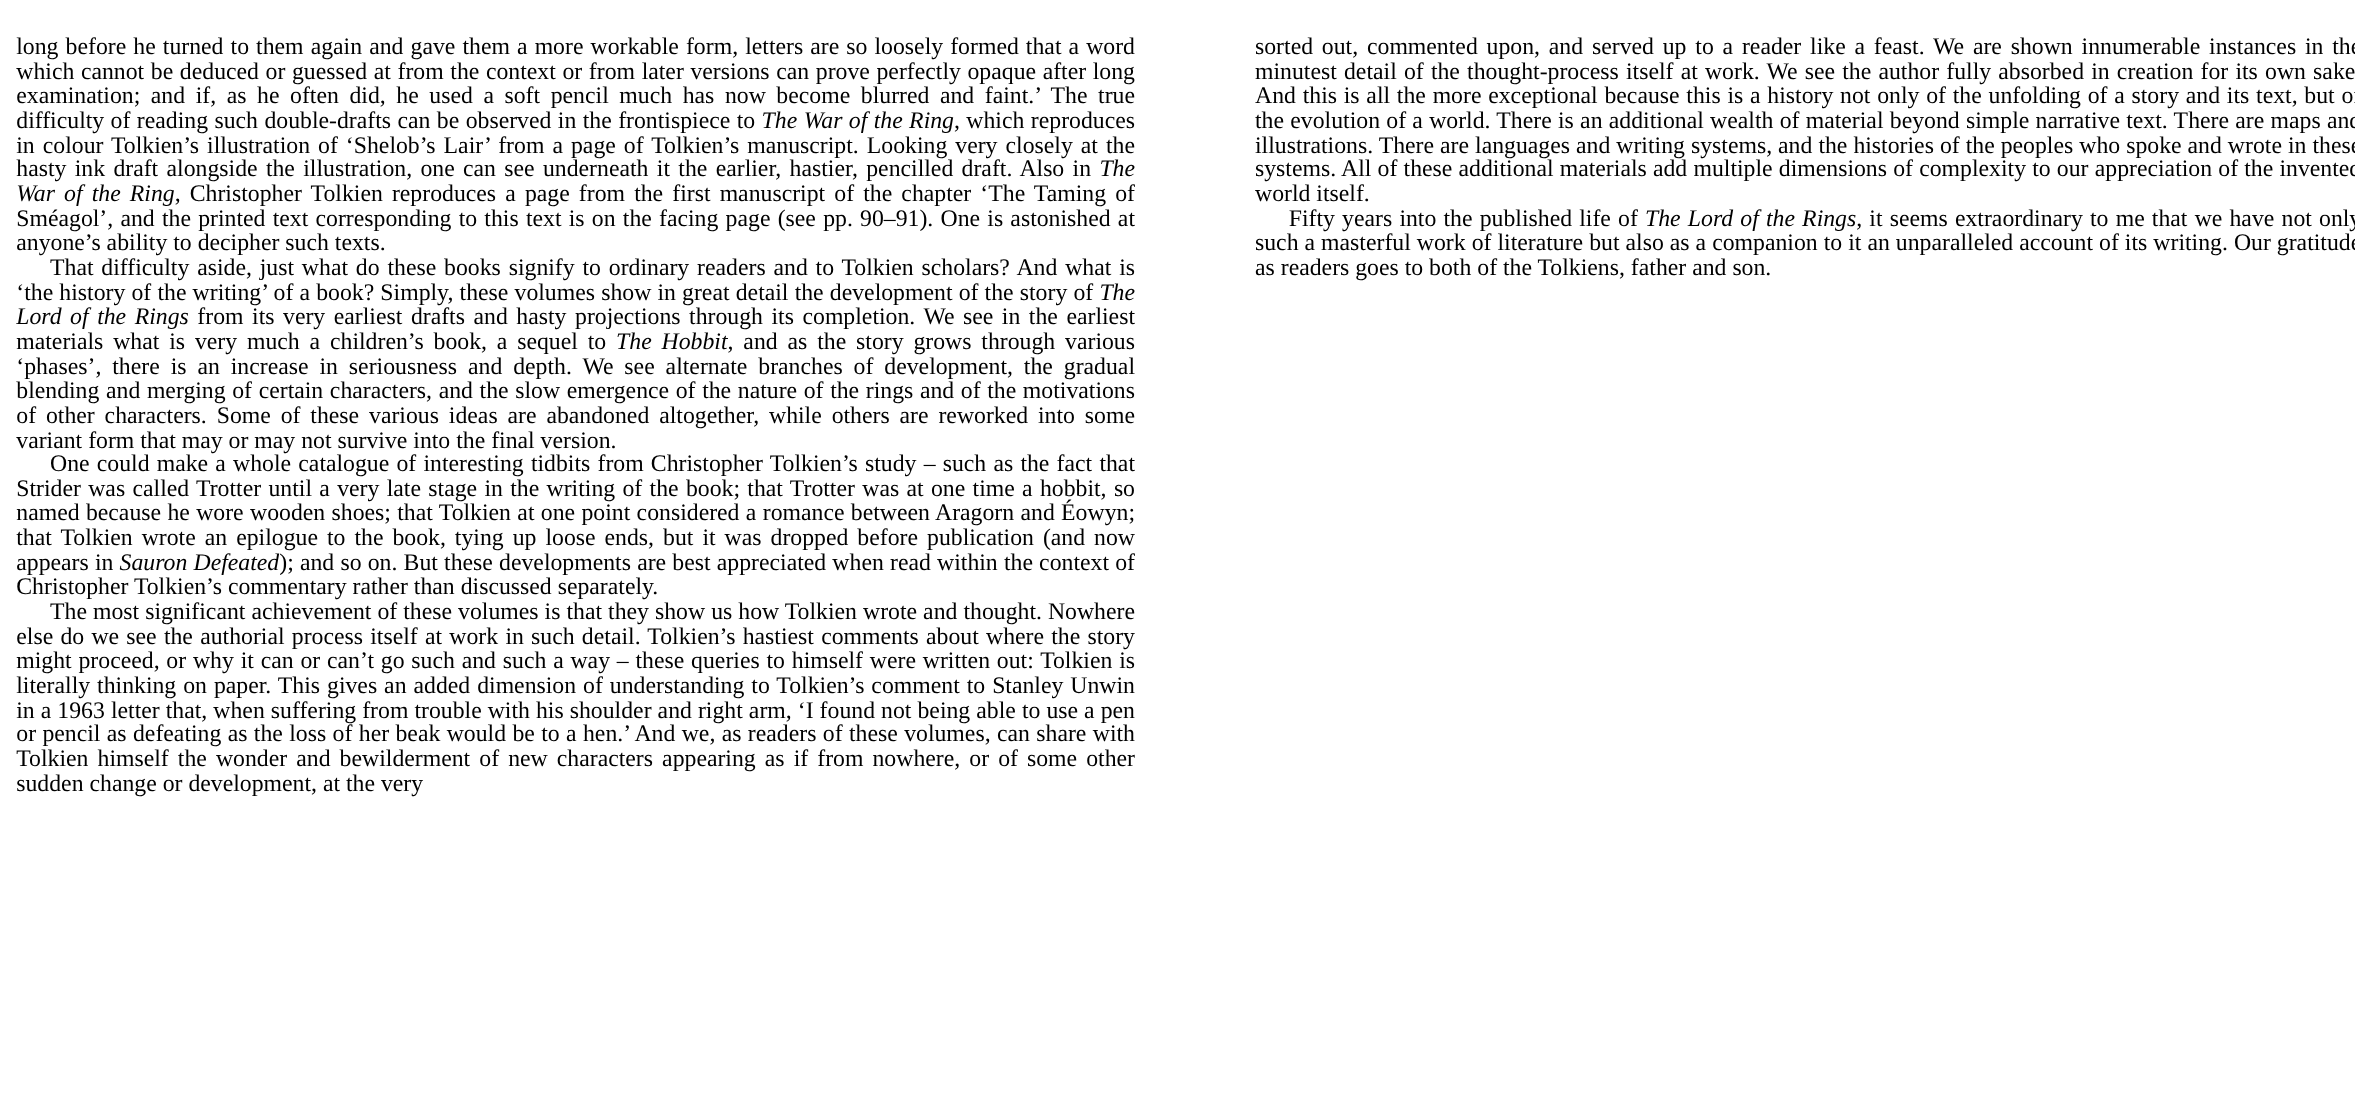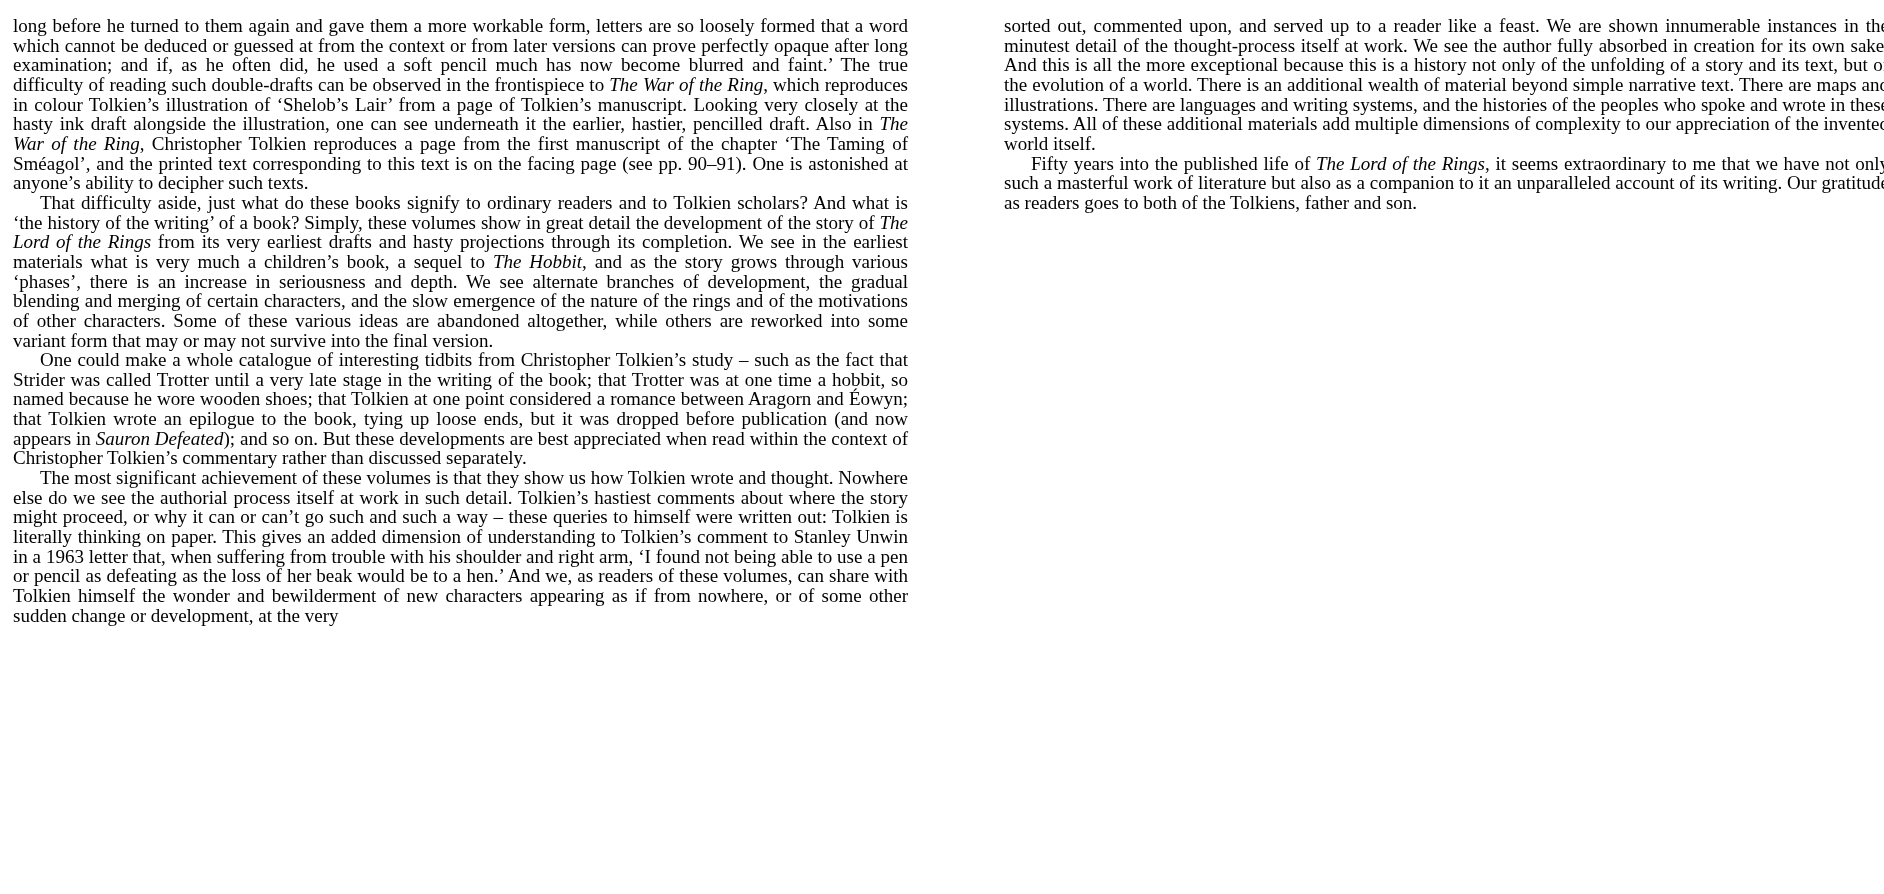--- a/index.html
+++ b/index.html
@@ -11,21 +11,21 @@
     width: 1884px;
     height: 894px;
     overflow: hidden;
     position: relative;
     font-family: "Liberation Serif", "DejaVu Serif", serif;
     color: #000000;
   }
   .column {
     position: absolute;
     top: 0;
-    padding-top: 16px;
+    padding-top: 28px;
     font-size: 19px;
     line-height: 19.65px;
     text-align: justify;
     letter-spacing: 0;
   }
   .col-left  { left: 13px;  width: 895px; }
   .col-right { left: 1004px; width: 885px; }
   p.para {
     margin: 0;
     padding: 0;

